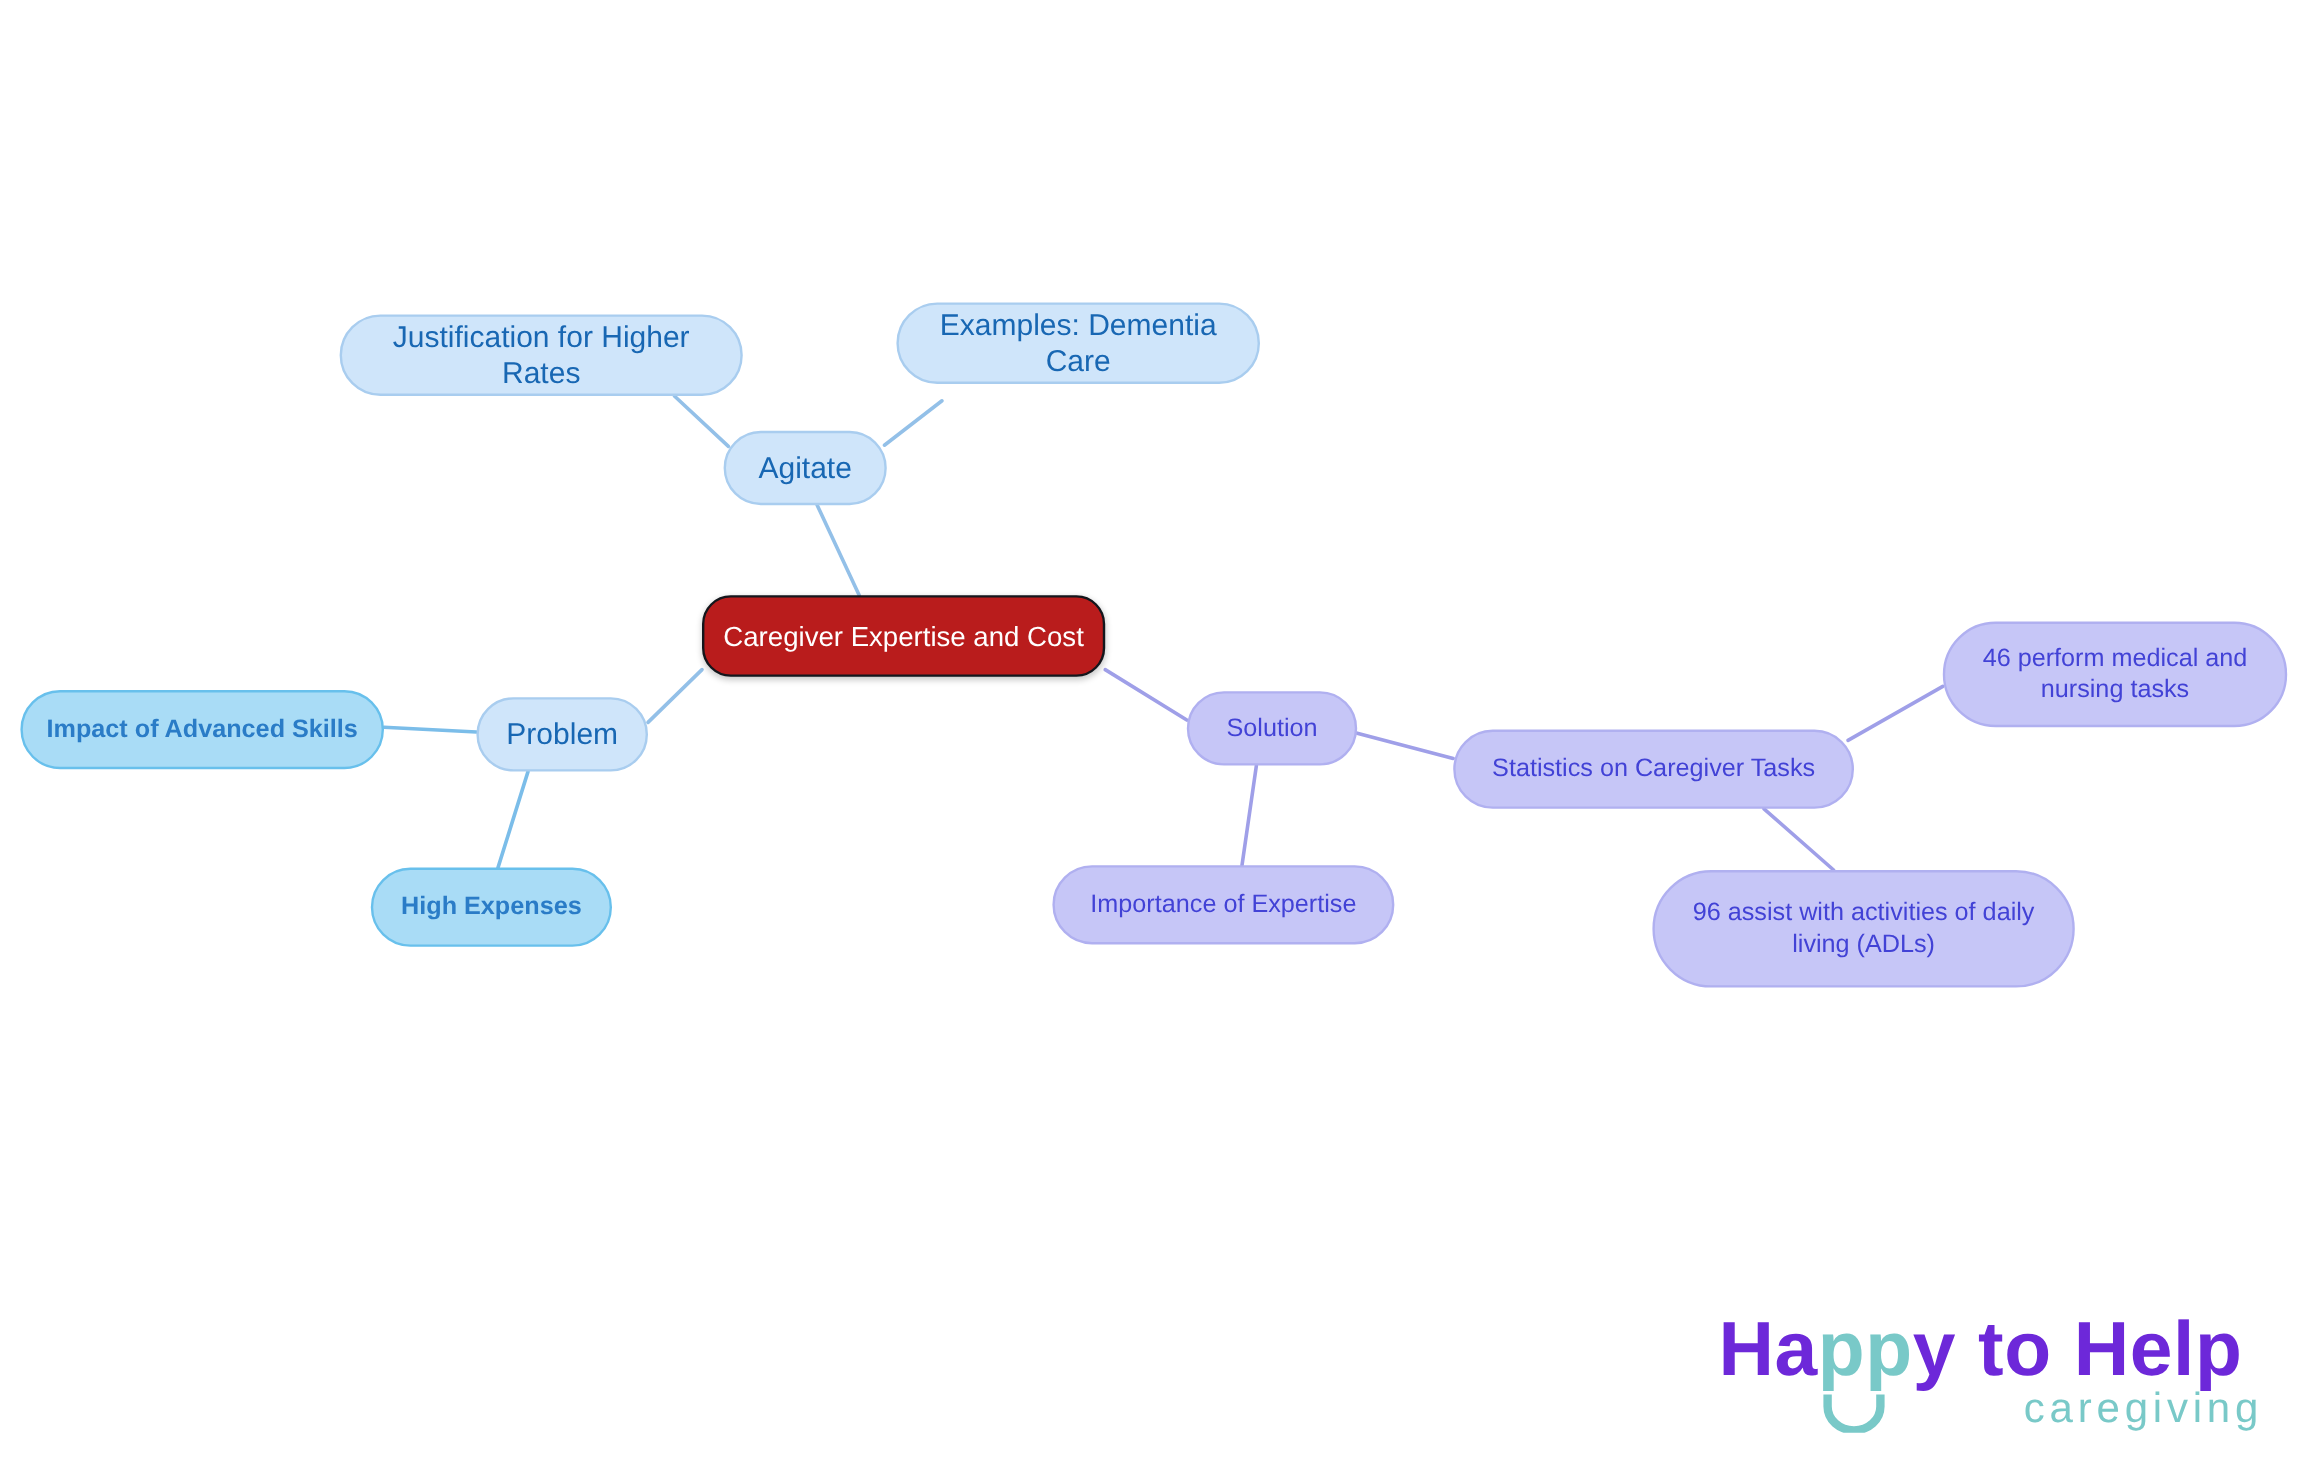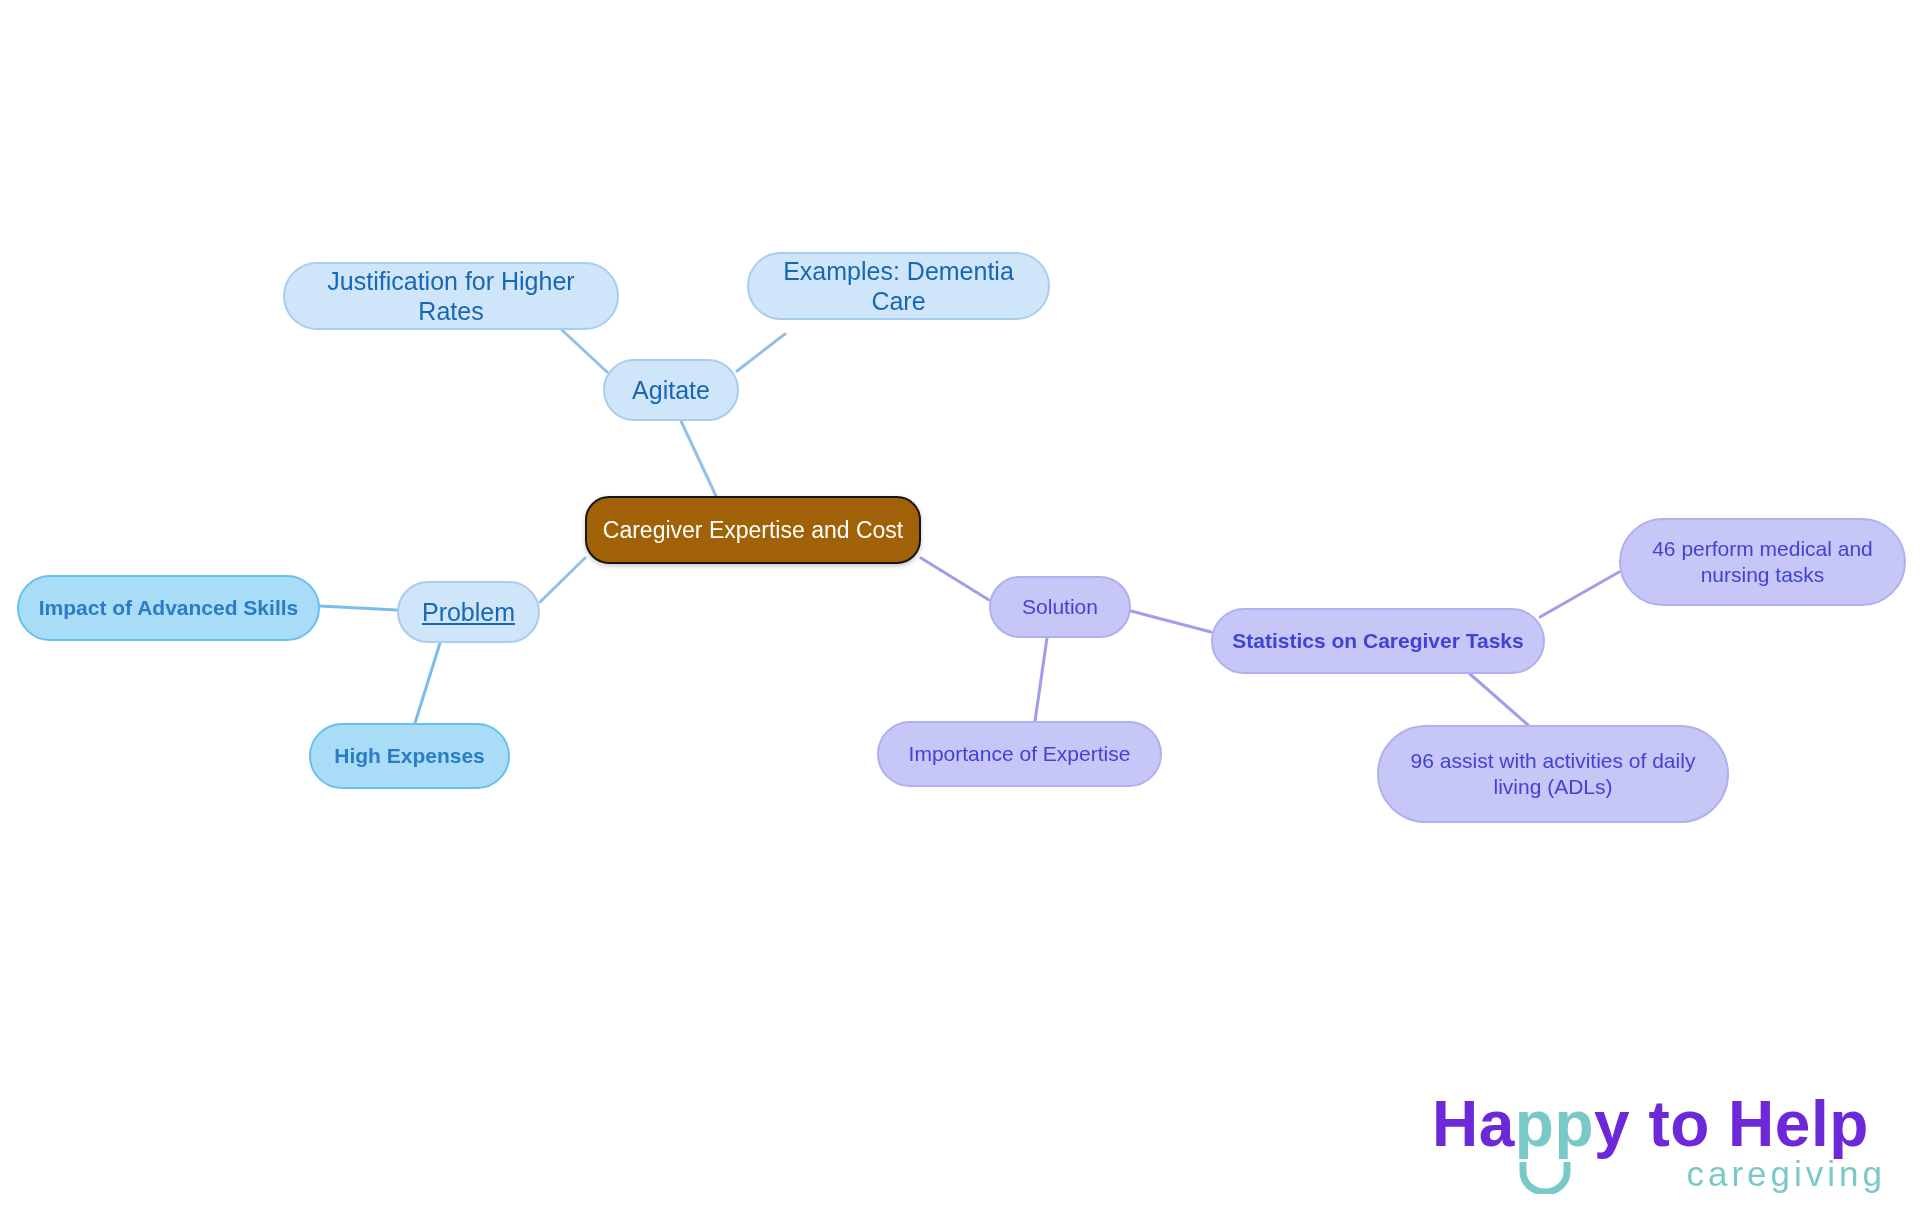--- a/index.html
+++ b/index.html
@@ -42,21 +42,21 @@
     border-radius: 999px;
     border-style: solid;
     border-width: 2px;
     line-height: 1.22;
     white-space: pre-line;
     padding: 4px 14px;
   }
 
   
   .node.root {
-    background: #a16207;
+    background: #b91c1c;
     border-color: #14161c;
     color: #ffffff;
     font-size: 23px;
     border-radius: 24px;
     box-shadow: 0 2px 5px rgba(0,0,0,0.22);
   }
 
   
   .node.blue {
     background: #cfe5fa;
@@ -142,26 +142,26 @@
       <line x1="1131" y1="611" x2="1211" y2="632" stroke="#9f9fe8" stroke-width="3" stroke-linecap="round"></line>
       <line x1="1540" y1="617" x2="1619" y2="572" stroke="#9f9fe8" stroke-width="3" stroke-linecap="round"></line>
       <line x1="1470" y1="674" x2="1528" y2="725" stroke="#9f9fe8" stroke-width="3" stroke-linecap="round"></line>
     </svg>
 
   <div id="nodes-layer">
       <div class="node root" style="left: 585px; top: 496px; width: 336px; height: 68px;"><span class="node-label">Caregiver Expertise and Cost</span></div>
       <div class="node blue" style="left: 603px; top: 359px; width: 136px; height: 62px;"><span class="node-label">Agitate</span></div>
       <div class="node blue" style="left: 283px; top: 262px; width: 336px; height: 68px;"><span class="node-label">Justification for Higher Rates</span></div>
       <div class="node blue" style="left: 747px; top: 252px; width: 303px; height: 68px;"><span class="node-label">Examples: Dementia Care</span></div>
-      <div class="node blue" style="left: 397px; top: 581px; width: 143px; height: 62px; text-decoration: underline;"><span class="node-label">Problem</span></div>
+      <div class="node blue" style="left: 397px; top: 581px; width: 143px; height: 62px;"><span class="node-label">Problem</span></div>
       <div class="node blue-strong" style="left: 17px; top: 575px; width: 303px; height: 66px;"><span class="node-label">Impact of Advanced Skills</span></div>
       <div class="node blue-strong" style="left: 309px; top: 723px; width: 201px; height: 66px;"><span class="node-label">High Expenses</span></div>
       <div class="node purple" style="left: 989px; top: 576px; width: 142px; height: 62px;"><span class="node-label">Solution</span></div>
       <div class="node purple" style="left: 877px; top: 721px; width: 285px; height: 66px;"><span class="node-label">Importance of Expertise</span></div>
-      <div class="node purple" style="left: 1211px; top: 608px; width: 334px; height: 66px; font-weight: bold;"><span class="node-label">Statistics on Caregiver Tasks</span></div>
+      <div class="node purple" style="left: 1211px; top: 608px; width: 334px; height: 66px;"><span class="node-label">Statistics on Caregiver Tasks</span></div>
       <div class="node purple" style="left: 1619px; top: 518px; width: 287px; height: 88px;"><span class="node-label">46 perform medical and
 nursing tasks</span></div>
       <div class="node purple" style="left: 1377px; top: 725px; width: 352px; height: 98px;"><span class="node-label">96 assist with activities of daily
 living (ADLs)</span></div>
     </div>
 
   <div id="logo">
     <div class="logo-line1">
       <span class="logo-coral">Ha</span><span class="logo-teal">pp</span><span class="logo-coral">y to Help</span>
     </div>

